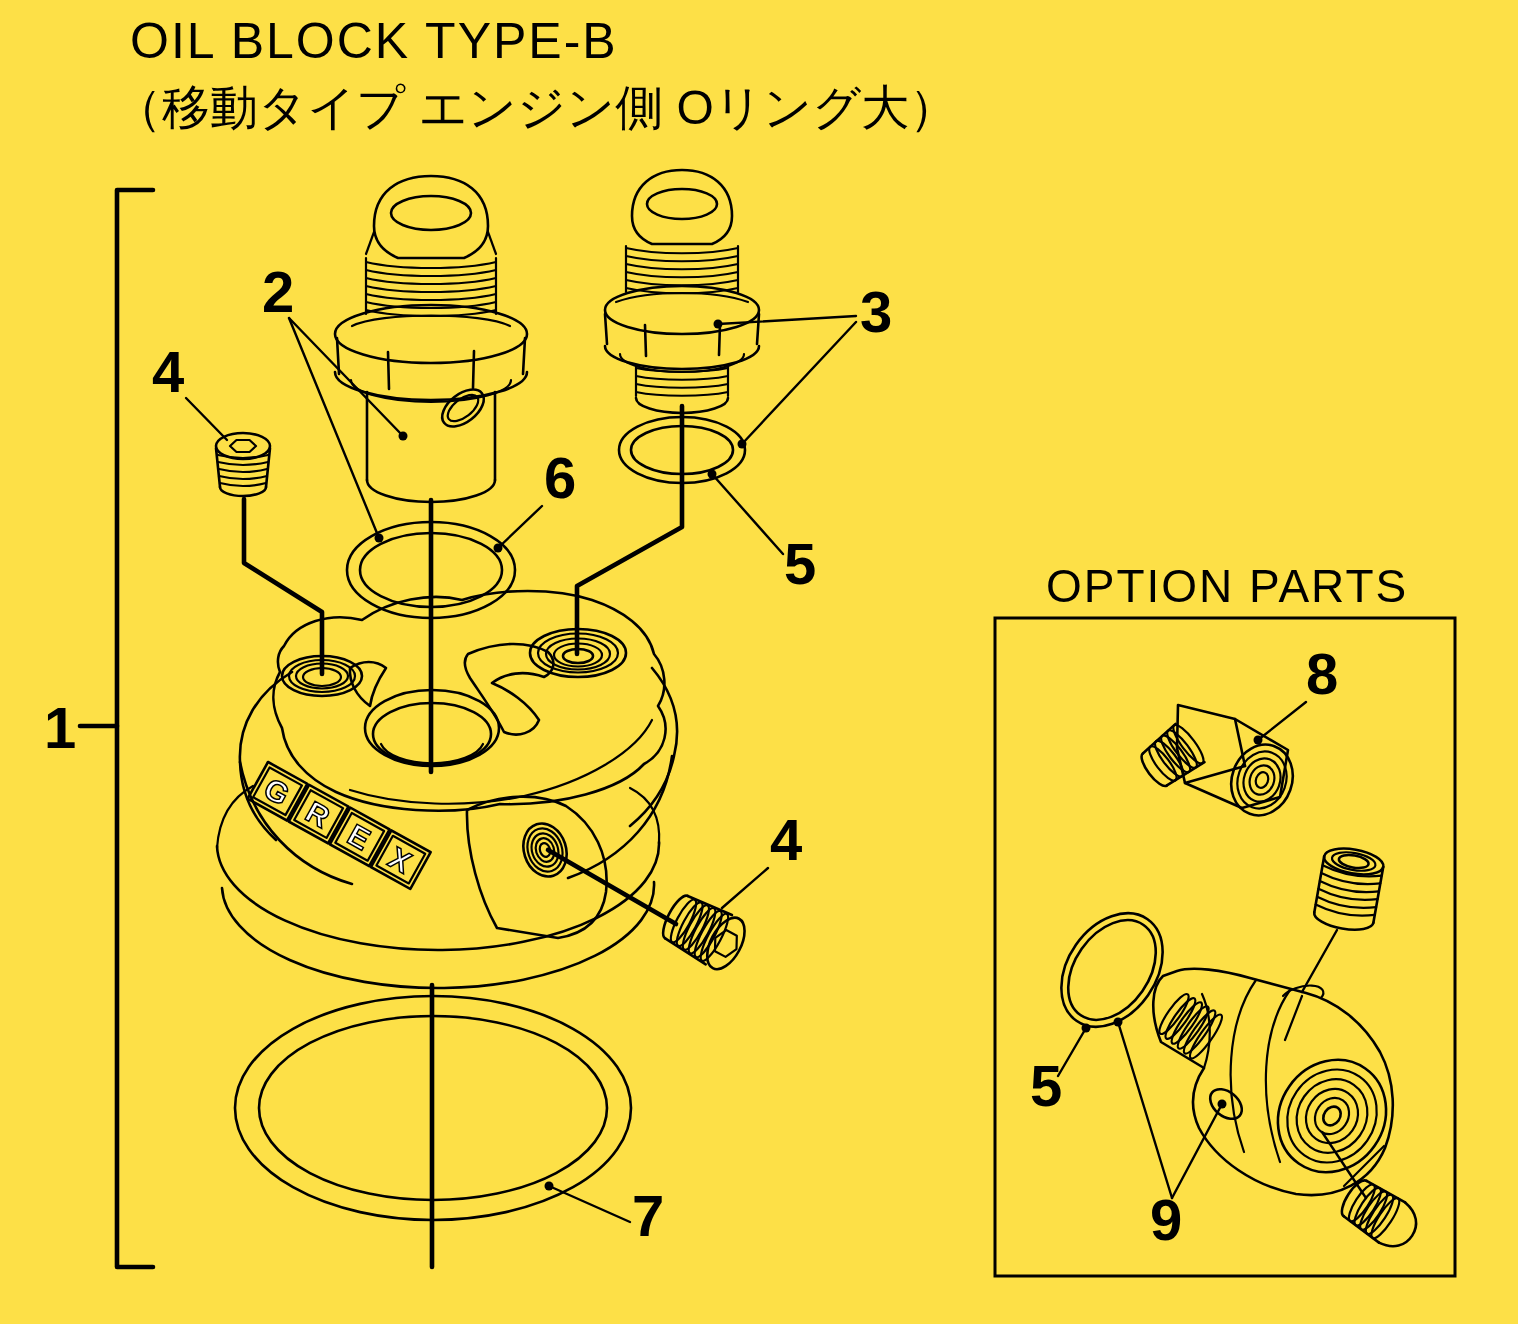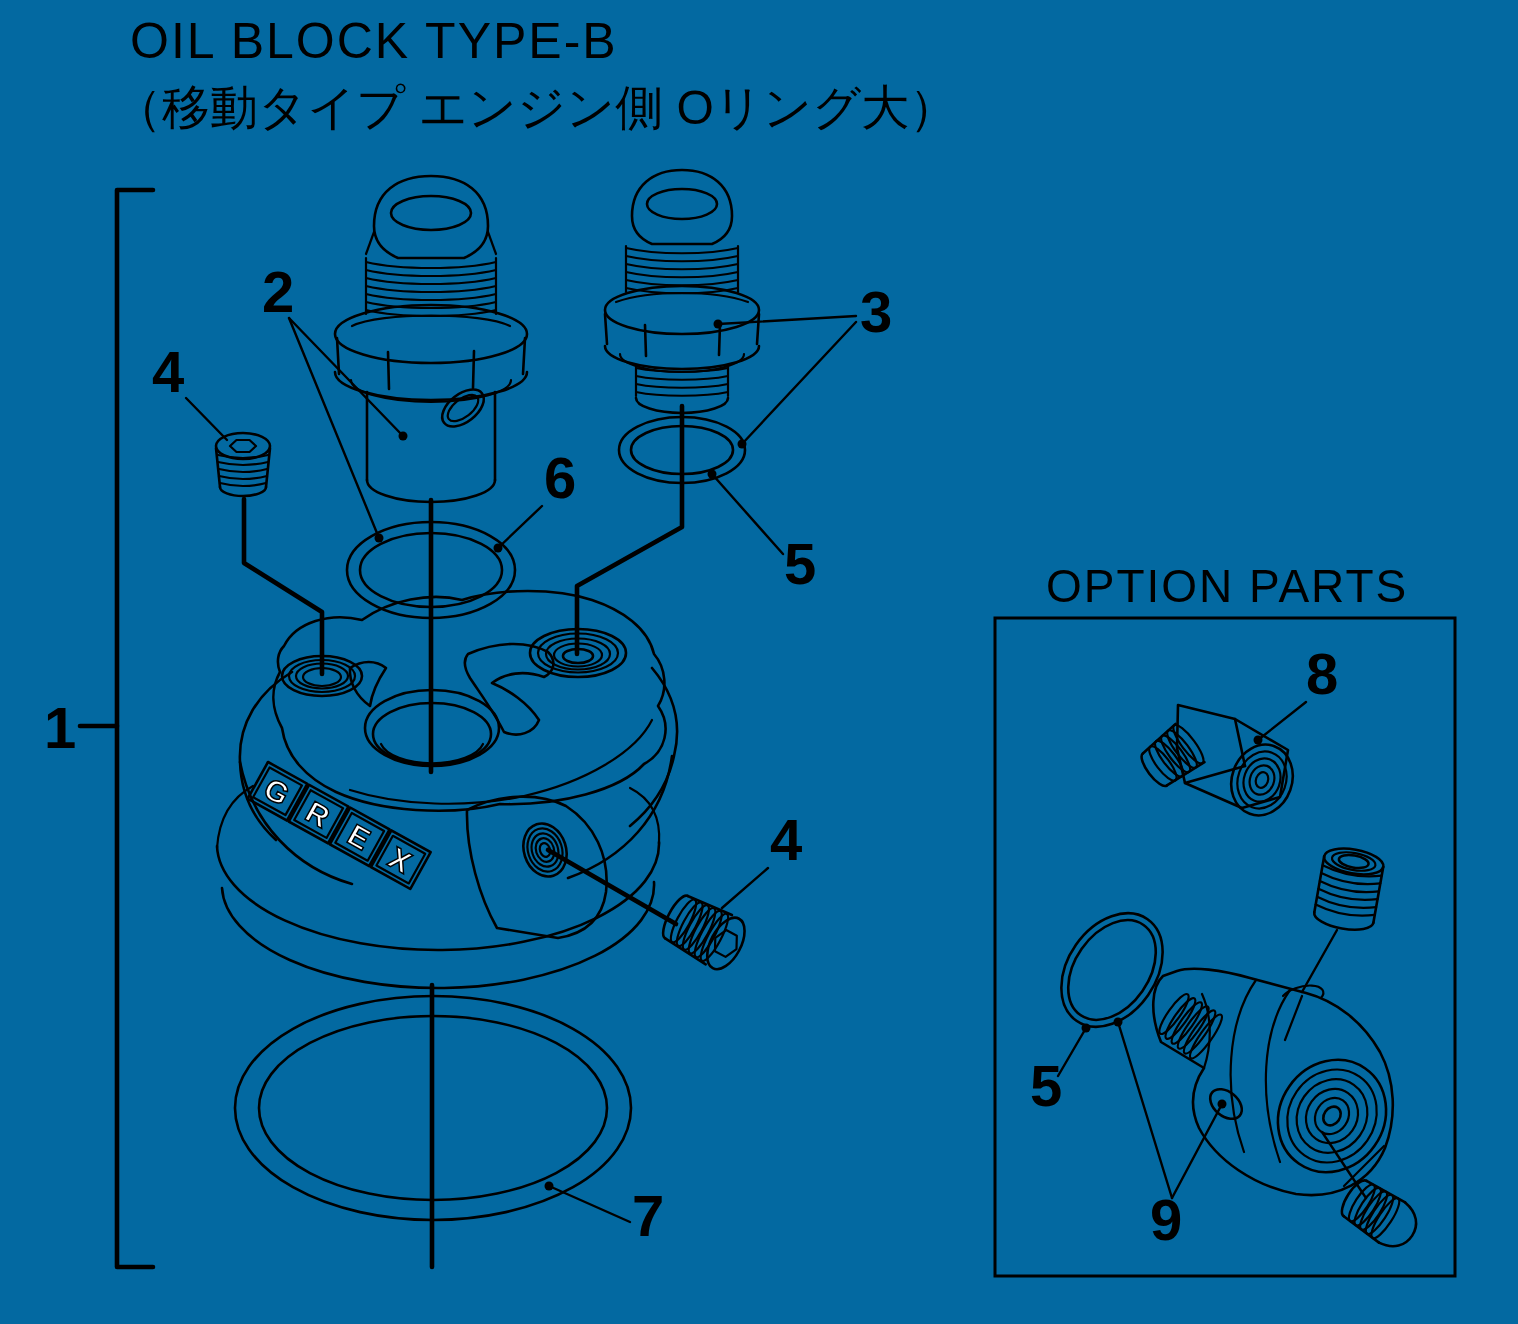--- a/index.html
+++ b/index.html
@@ -1,16 +1,16 @@
 <!DOCTYPE html>
 <html><head>
 <meta charset="utf-8">
 <style>
   html,body{margin:0;padding:0;background:#ffffff;}
-  .stage{position:relative;width:1518px;height:1324px;background:#0369a1;overflow:hidden;}
+  .stage{position:relative;width:1518px;height:1324px;background:#fde047;overflow:hidden;}
   svg{display:block;}
   .ln{fill:none;stroke:#000;stroke-width:2.6;stroke-linecap:round;stroke-linejoin:round;}
   .thin{stroke-width:2.2;}
   .thick{stroke-width:4.6;}
   .lead{fill:none;stroke:#000;stroke-width:2.4;stroke-linecap:round;}
   .dot{fill:#000;stroke:none;}
   .lbl{font-family:"Liberation Sans","DejaVu Sans",sans-serif;font-weight:bold;font-size:58px;fill:#000;}
   .title1{font-family:"Liberation Sans","DejaVu Sans",sans-serif;font-size:50px;fill:#000;letter-spacing:2px;}
   .title2{font-family:"Liberation Sans","DejaVu Sans",sans-serif;font-size:48px;fill:#000;}
   .optitle{font-family:"Liberation Sans","DejaVu Sans",sans-serif;font-size:46px;fill:#000;letter-spacing:2px;}

